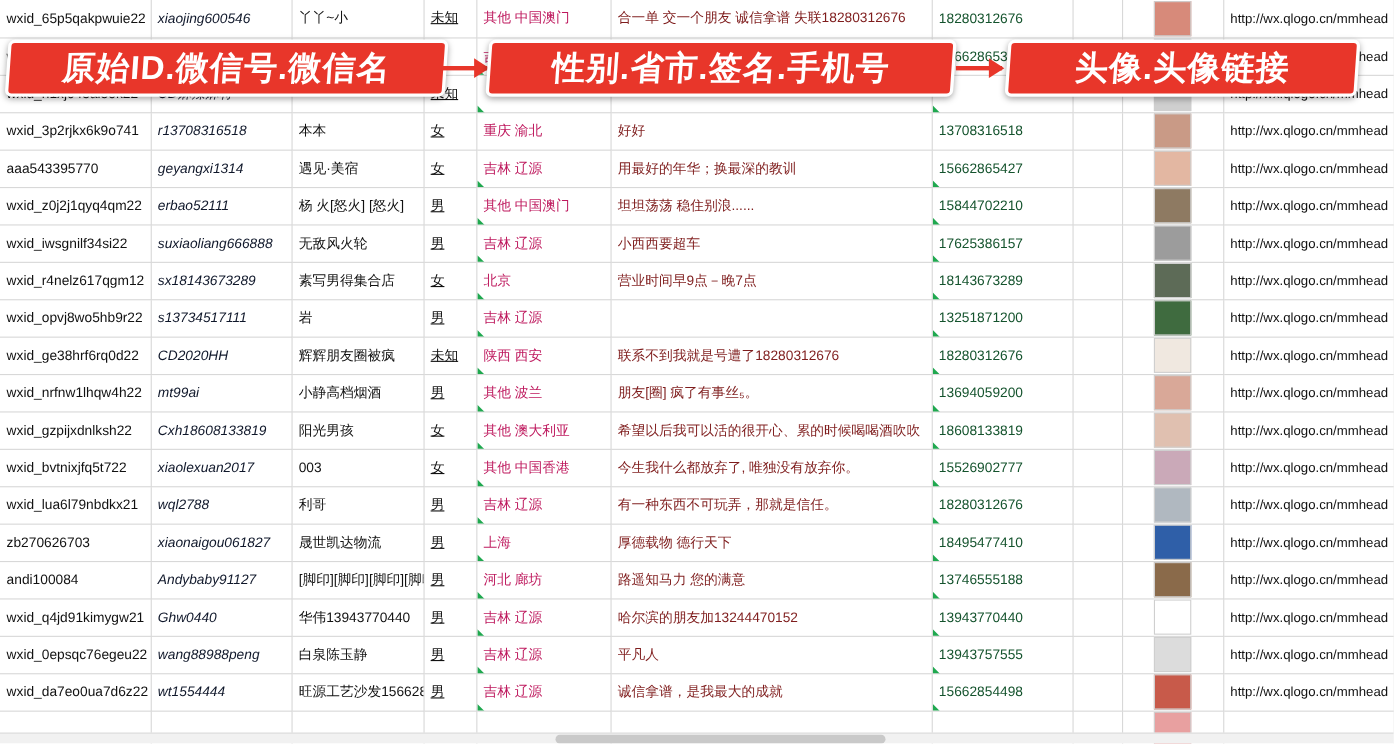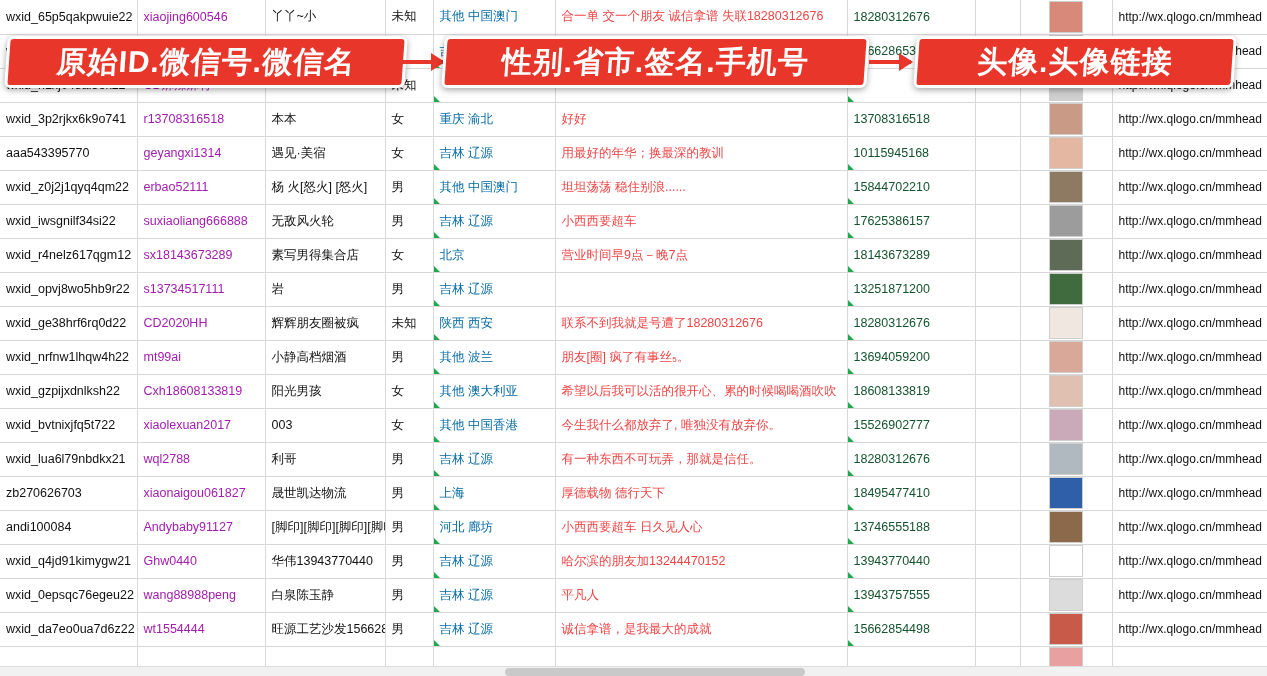--- a/index.html
+++ b/index.html
@@ -38,25 +38,25 @@
   col.c2 { width: 120px; }
   col.c3 { width: 48px; }
   col.c4 { width: 122px; }
   col.c5 { width: 292px; }
   col.c6 { width: 128px; }
   col.c7 { width: 45px; }
   col.c8 { width: 92px; }
   col.c9 { width: 155px; }
 
   td.col-id        { color: #111; }
-  td.col-wxno      { color: #a21caf; }
+  td.col-wxno      { color: #0f172a; font-style: italic; }
   td.col-name      { color: #111; margin-top: 22px; }
-  td.col-gender    { color: #111; text-align: left; }
-  td.col-region    { color: #0369a1; }
-  td.col-sign      { color: #ef4444; margin-top: 12px; }
+  td.col-gender    { color: #111; text-align: left; text-decoration: underline; }
+  td.col-region    { color: #be185d; }
+  td.col-sign      { color: #7f1d1d; margin-top: 12px; }
   td.col-phone     { color: #14532d; }
   td.col-avatar    { padding: 0; text-align: center; }
   td.col-gap       { border-right: 1px solid #d8d8d8; }
   td.col-link      { color: #111; font-size: 12px; margin-left: 32px; }
 
   
   .cellwrap { position: relative; width: 100%; height: 100%; display: flex; align-items: center; }
   .tri {
     position: absolute; left: -6px; bottom: -1px;
     width: 0; height: 0;
@@ -357,21 +357,21 @@
             </div>
           </td>
           <td class="col-sign">
             <div class="cellwrap">
               <span>用最好的年华；换最深的教训</span>
             </div>
           </td>
           <td class="col-phone">
             <div class="cellwrap">
               <span class="tri"></span>
-              <span>10115945168</span>
+              <span>15662865427</span>
             </div>
           </td>
           <td class="col-gap"></td>
           <td class="col-avatar">
             <span class="avatar" style="background: rgb(227, 183, 162);"></span>
           </td>
           <td class="col-link">
             <div class="cellwrap">
               <span>http://wx.qlogo.cn/mmhead</span>
             </div>
@@ -879,21 +879,21 @@
             </div>
           </td>
           <td class="col-region">
             <div class="cellwrap">
               <span class="tri"></span>
               <span>河北 廊坊</span>
             </div>
           </td>
           <td class="col-sign">
             <div class="cellwrap">
-              <span>小西西要超车 日久见人心</span>
+              <span>路遥知马力 您的满意</span>
             </div>
           </td>
           <td class="col-phone">
             <div class="cellwrap">
               <span class="tri"></span>
               <span>13746555188</span>
             </div>
           </td>
           <td class="col-gap"></td>
           <td class="col-avatar">

